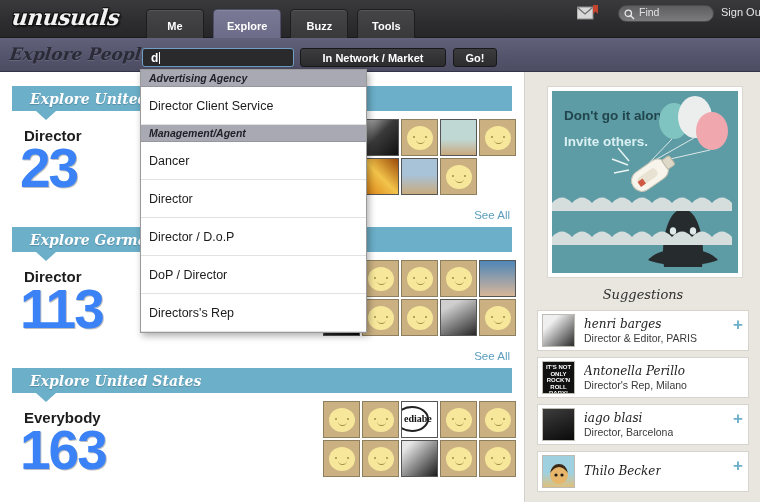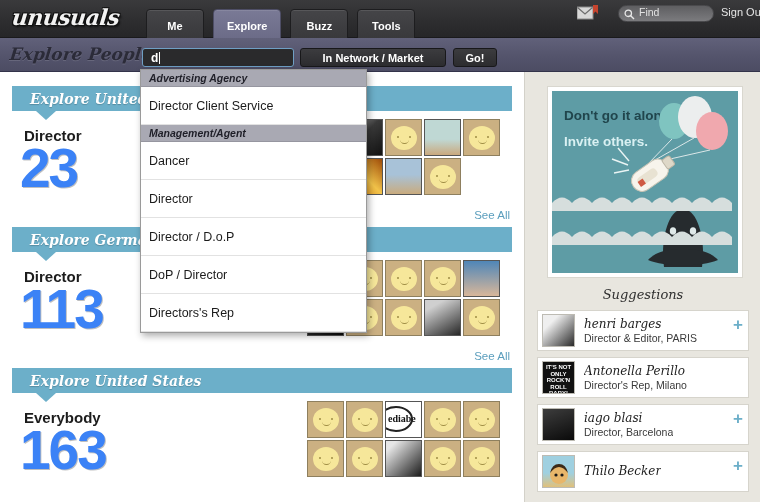--- a/index.html
+++ b/index.html
@@ -123,21 +123,21 @@
     position: absolute; left: 24px; top: 16px;
     font-size: 15px; font-weight: bold; color: #1c1c1c;
   }
   .count {
     position: absolute; left: 20px; top: 30px;
     font-size: 55px; font-weight: bold; color: #3b82f6;
     letter-spacing: -2px; line-height: 1;
     text-shadow: 1px 1px 0 rgba(0,0,0,.25);
   }
   .thumbs {
-    position: absolute; right: 24px; top: 8px;
+    position: absolute; right: 8px; top: 8px;
     display: grid; grid-template-columns: repeat(5, 37px); gap: 2px;
   }
   .thumb {
     width: 37px; height: 37px; border: 1px solid #8e7f5e; overflow: hidden;
     position: relative; background: #cbb082; cursor: pointer;
   }
   .thumb.ph { background: #cbb082; }
   .thumb .face {
     position: absolute; left: 50%; top: 50%; transform: translate(-50%,-50%);
     width: 26px; height: 24px; background: #f6e79a; border-radius: 50%;

